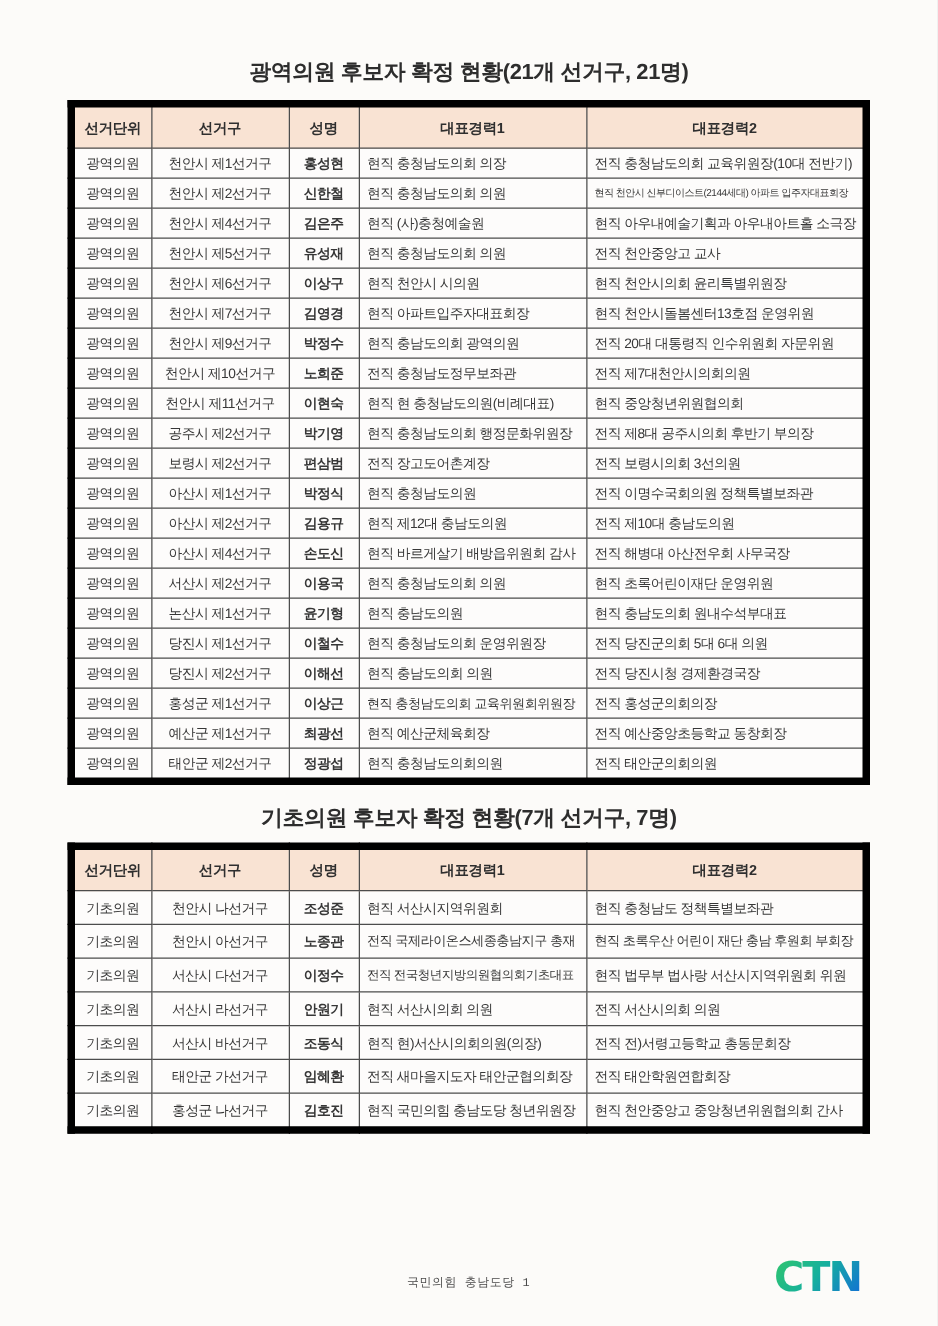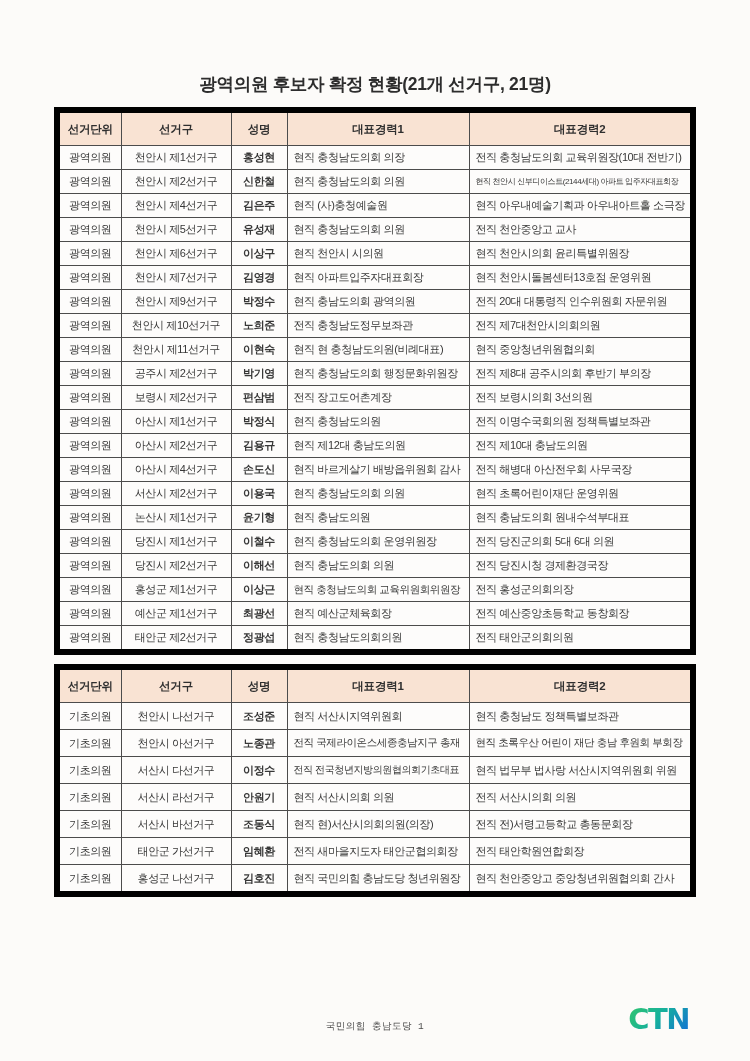--- a/index.html
+++ b/index.html
@@ -3,21 +3,21 @@
 <meta charset="utf-8">
 <style>
   :root{
     --header-bg:#f9e3d3;
     --border:#4c4c4c;
     --text:#373737;
   }
   html,body{margin:0;padding:0;background:#e8e8e8;}
   .page{
     width:750px;height:1061px;position:relative;margin:0 auto;
-    background:#fcfbf9;box-sizing:border-box;padding-top:74px;
+    background:#fcfbf9;box-sizing:border-box;padding-top:47px;
     font-family:"Liberation Sans","DejaVu Sans",sans-serif;overflow:hidden;
   }
   .doc-title{
     text-align:center;font-weight:bold;font-size:17.5px;line-height:21px;
     color:#2d2d2d;margin:0;letter-spacing:-0.3px;
   }
   .doc-title.second{margin-top:16px;}
   table.candidates{
     width:636px;margin:12px auto 0;border-collapse:collapse;table-layout:fixed;
     border:6px solid #000000;background:#fdfcfb;
@@ -36,21 +36,21 @@
   table.t2 td{height:24px;}
   .candidates td.exp{text-align:left;padding-left:6px;margin-top:32px;}
   .candidates td.name{font-weight:bold;}
   .footer-label{
     position:absolute;left:0;right:0;top:1020px;text-align:center;
     font-size:9.5px;color:#4a4a4a;letter-spacing:0.5px;font-family:Liberation Mono, monospace;
   }
   .ctn-logo{
     position:absolute;top:1004px;right:61px;
     font-family:"DejaVu Sans","Liberation Sans",sans-serif;
-    font-size:29px;font-weight:900;letter-spacing:-1.5px;line-height:1.1;
+    font-size:33px;font-weight:900;letter-spacing:-1.5px;line-height:1.1;
     background:linear-gradient(128deg,#2fc46f 5%,#16b09d 48%,#1372d3 95%);
     -webkit-background-clip:text;background-clip:text;
     color:transparent;margin-left:23px;-webkit-text-fill-color:transparent;
   }
 </style>
 </head>
 <body>
 
 <div class="page">
 
@@ -217,20 +217,21 @@
         <tr>
           <td class="c">광역의원</td>
           <td class="c">태안군 제2선거구</td>
           <td class="name">정광섭</td>
           <td class="exp">현직 충청남도의회의원</td>
           <td class="exp">전직 태안군의회의원</td>
         </tr>
       </tbody>
   </table>
 
+  <h1 class="doc-title second">기초의원 후보자 확정 현황(7개 선거구, 7명)</h1>
 
   <table class="candidates t2">
     <colgroup>
       <col style="width:64px">
         <col style="width:110px">
         <col style="width:56px">
       <col style="width:182px">
         <col style="width:224px">
     </colgroup>
     <thead>

